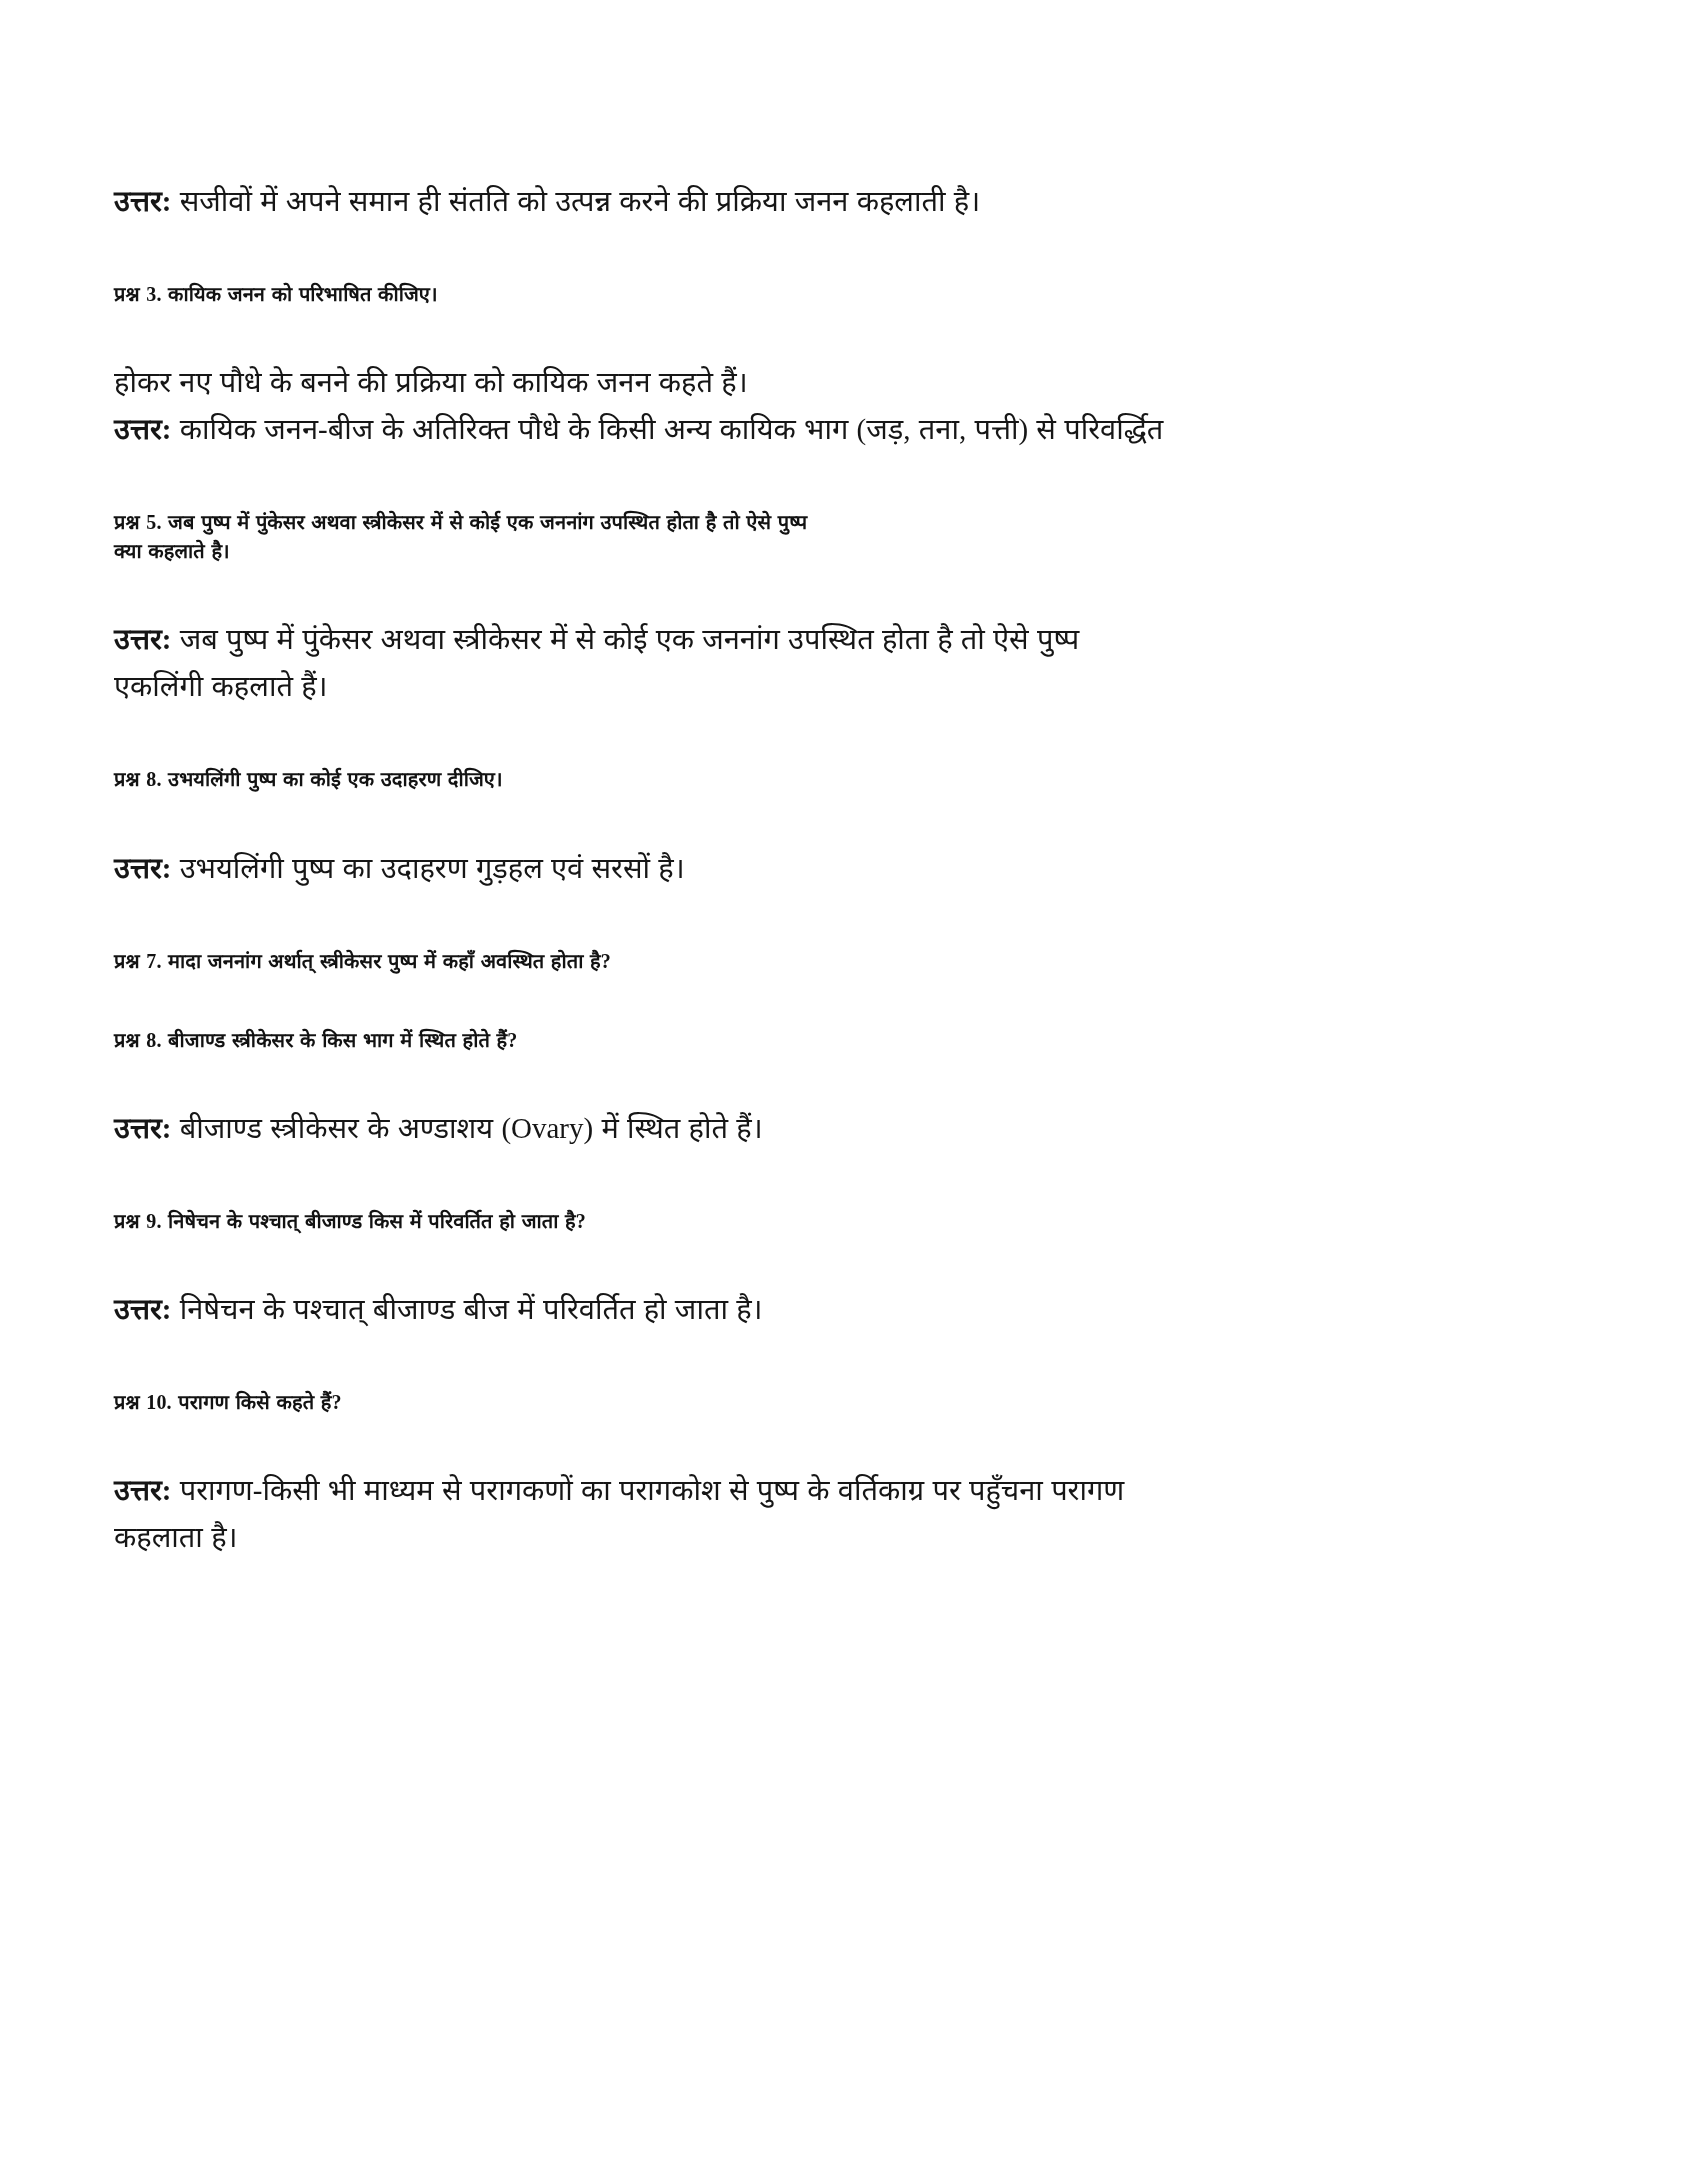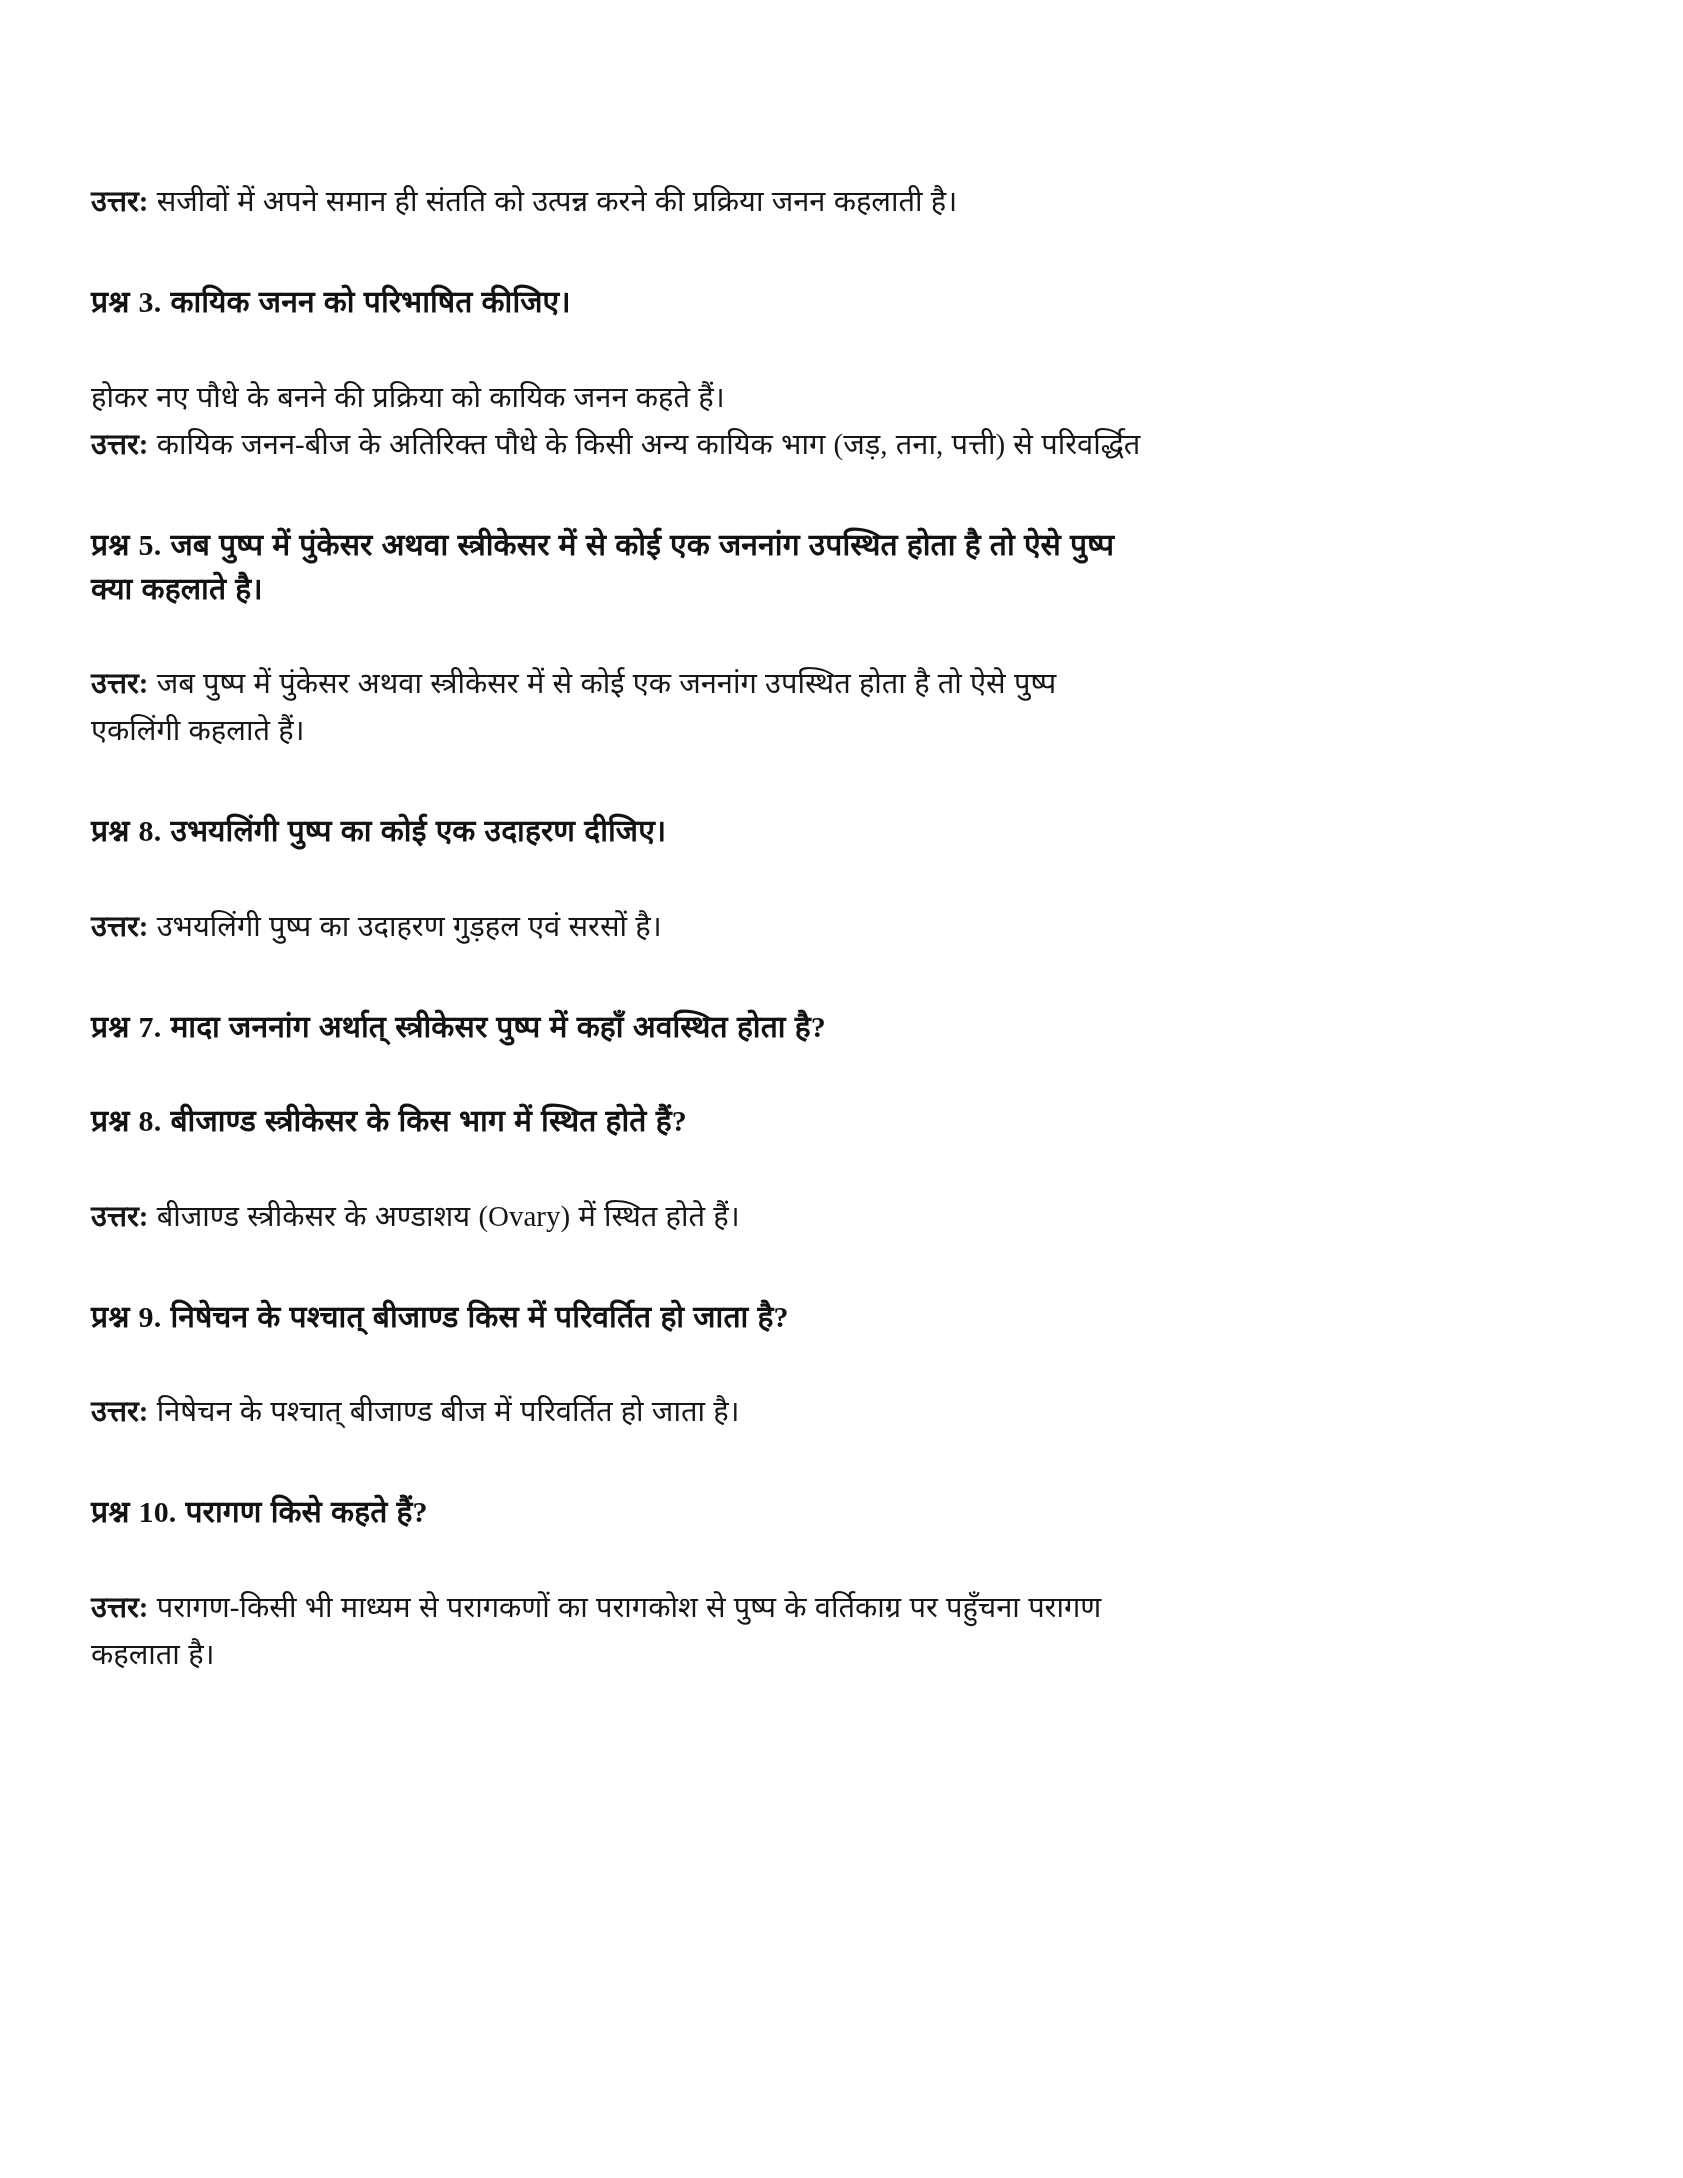--- a/index.html
+++ b/index.html
@@ -14,35 +14,35 @@
     font-family: "Liberation Serif", "DejaVu Serif", serif;
     color: #000000;
     -webkit-font-smoothing: antialiased;
   }
   .page {
     position: relative;
     width: 1683px;
     height: 2178px;
     background: #ffffff;
     box-sizing: border-box;
-    padding: 178px 238px 0 91px;
+    padding: 178px 238px 0 114px;
   }
   .doc-body {
     width: 1267px;
   }
   .block {
     margin: 0 0 53px 0;
     padding: 0;
   }
   .block:last-child {
     margin-bottom: 0;
     font-family: Liberation Serif, serif;
   }
   .qline {
-    font-size: 30px;
+    font-size: 20px;
     font-weight: bold;
     line-height: 1.46;
     letter-spacing: 0.1px;
     color: #121212;
     margin: 0;
     word-spacing: 1.5px;
   }
   .aline {
     font-size: 29px;
     font-weight: normal;

